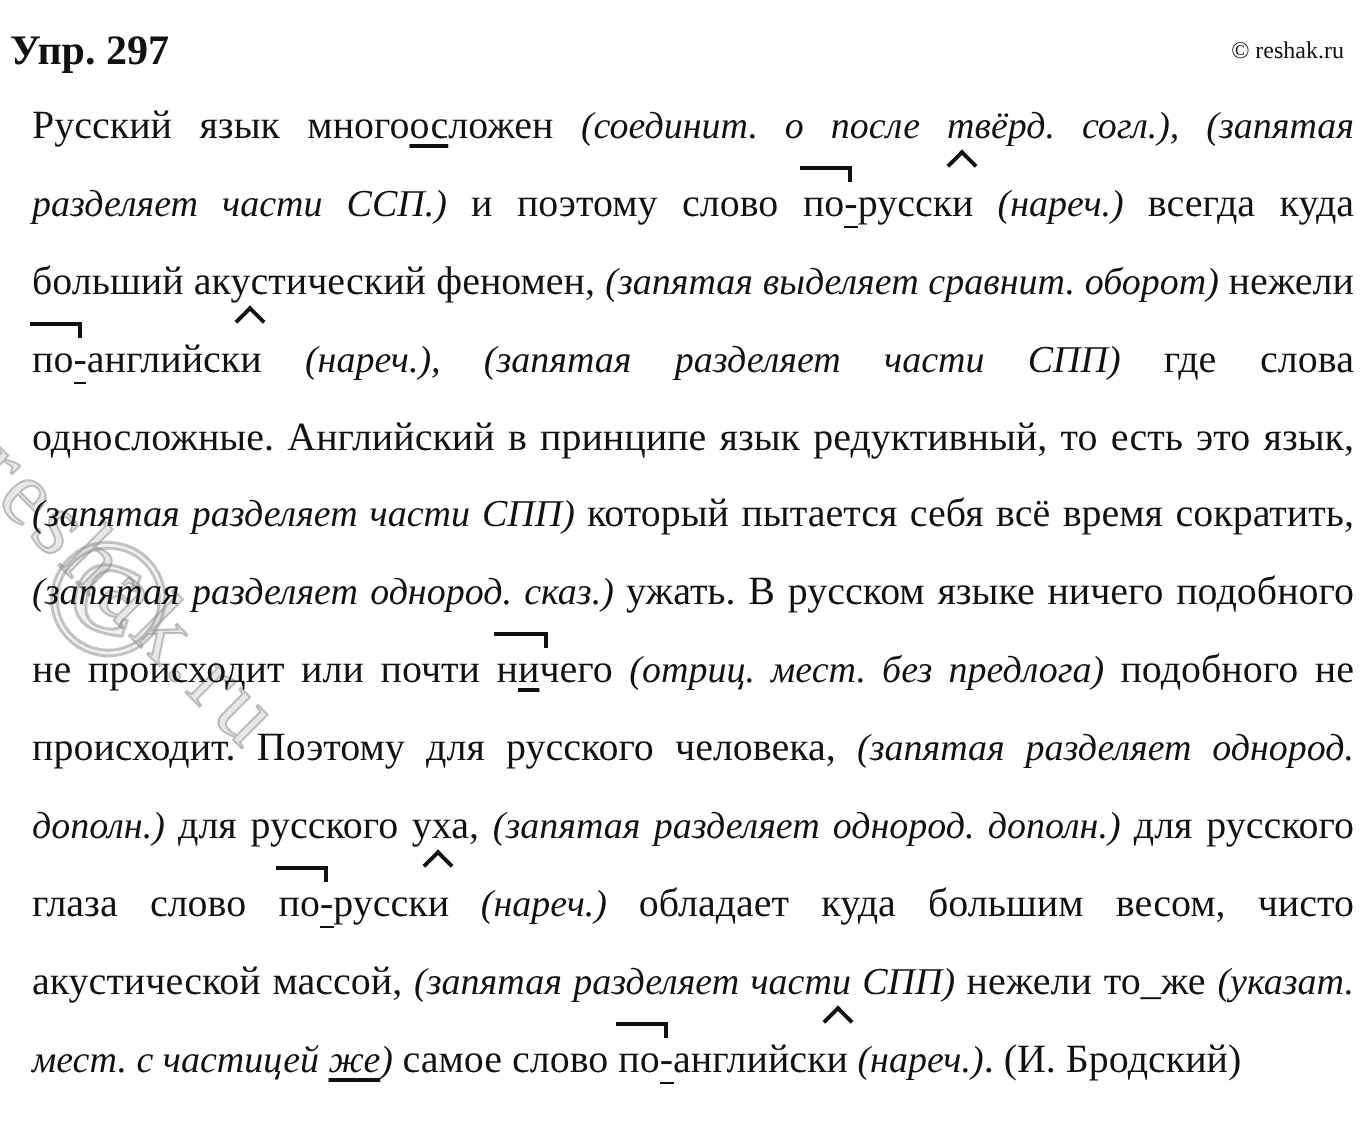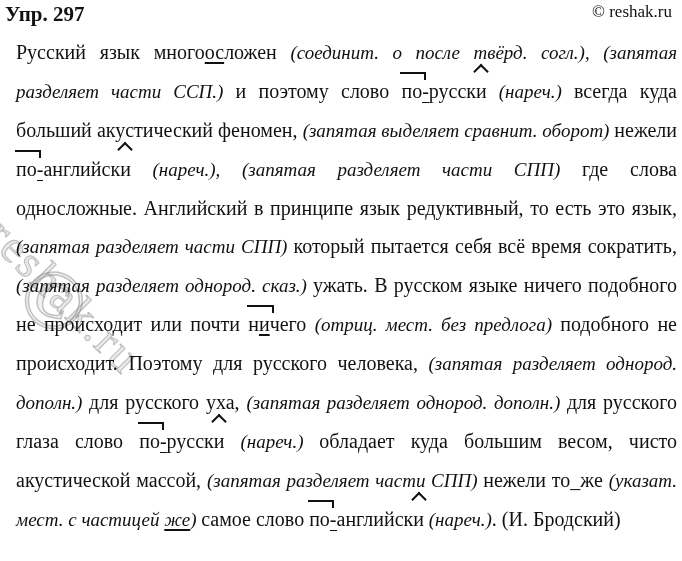--- a/index.html
+++ b/index.html
@@ -3,25 +3,25 @@
 <meta charset="utf-8">
 <style>
   html,body { margin:0; padding:0; }
   body {
     width:682px; height:561px; overflow:hidden; position:relative;
     background:#ffffff; color:#111;
     font-family:"Liberation Serif", serif;
   }
   .header {
     position:relative; z-index:3;
-    display:flex; justify-content:space-between; align-items:flex-start;
-    padding:2px 10px 0 5px;
+    display:flex; justify-content:space-between; align-items:center;
+    padding:13px 10px 0 5px;
   }
   .ex-num { font-weight:bold; font-size:21px; }
-  .copyright { font-size:17px; }
+  .copyright { font-size:12px; }
   .txt {
     position:relative; z-index:2;
     margin:6px 0 0 0; padding:0 5px 0 16px;
     font-size:20px; line-height:38px;
     text-align:justify;
   }
   .i { font-style:italic; font-size:19px; }
   .ul { text-decoration:underline; text-decoration-thickness:1.5px; text-underline-offset:3px; }
   .uh { border-bottom:1.6px solid #111; }
   .pfx { position:relative; }

